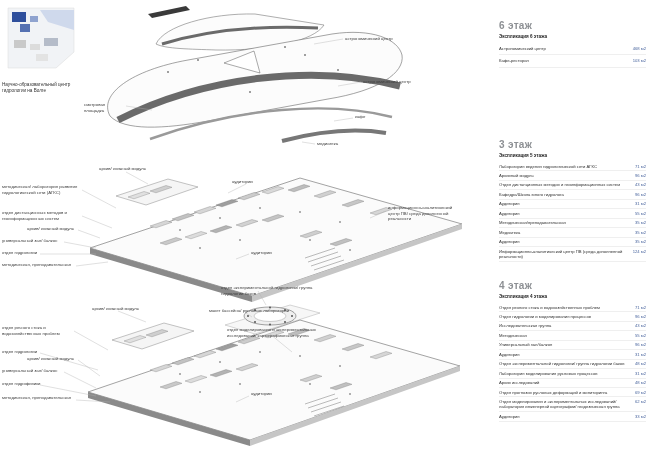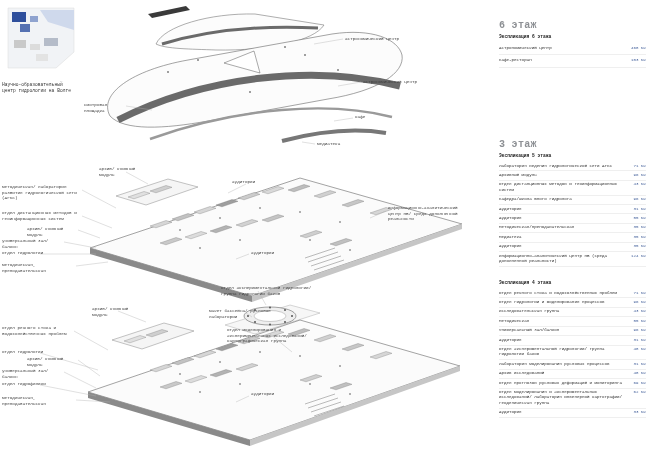--- a/index.html
+++ b/index.html
@@ -1,20 +1,20 @@
 <!DOCTYPE html>
 <html><head>
 <meta charset="utf-8">
 <style>
   * { box-sizing: border-box; margin: 0; padding: 0; }
   html, body { background: #ffffff; }
   #sheet {
     position: relative; width: 650px; height: 455px;
     background: #ffffff; overflow: hidden;
-    font-family: Liberation Mono, monospace;
+    font-family: Liberation Sans, sans-serif;
   }
   #bg { position: absolute; left: 0; top: 0; width: 650px; height: 455px; }
   .ann { position: absolute; font-size: 4.3px; line-height: 1.3; color: #3f3f3f; }
   #project-title {
     position: absolute; left: 2px; top: 82px; width: 76px;
     font-size: 4.6px; line-height: 1.35; color: #333333;
   }
   .legend-floor { position: absolute; left: 499px; width: 147px; }
   .lf-title { font-size: 10px; font-weight: bold; color: #8d9094; margin-bottom: 3px; letter-spacing: 0.3px; }
   .lf-sub { font-size: 4.6px; font-weight: bold; color: #1d1d1d; margin-bottom: 4px; }
@@ -277,20 +277,21 @@
       <span class="lbl">Аудитория</span>
       <span class="val">35 м2</span>
     </div>
     <div class="lrow">
       <span class="lbl">Информационно-аналитический центр ПВ (среда дополненной реальности)</span>
       <span class="val">124 м2</span>
     </div>
   </div>
 
   <div class="legend-floor" style="top:280px">
+    <div class="lf-title">4 этаж</div>
     <div class="lf-sub">Экспликация 4 этажа</div>
     <div class="lrow">
       <span class="lbl">Отдел речного стока и водохозяйственных проблем</span>
       <span class="val">71 м2</span>
     </div>
     <div class="lrow">
       <span class="lbl">Отдел гидрологии и моделирования процессов</span>
       <span class="val">96 м2</span>
     </div>
     <div class="lrow">

